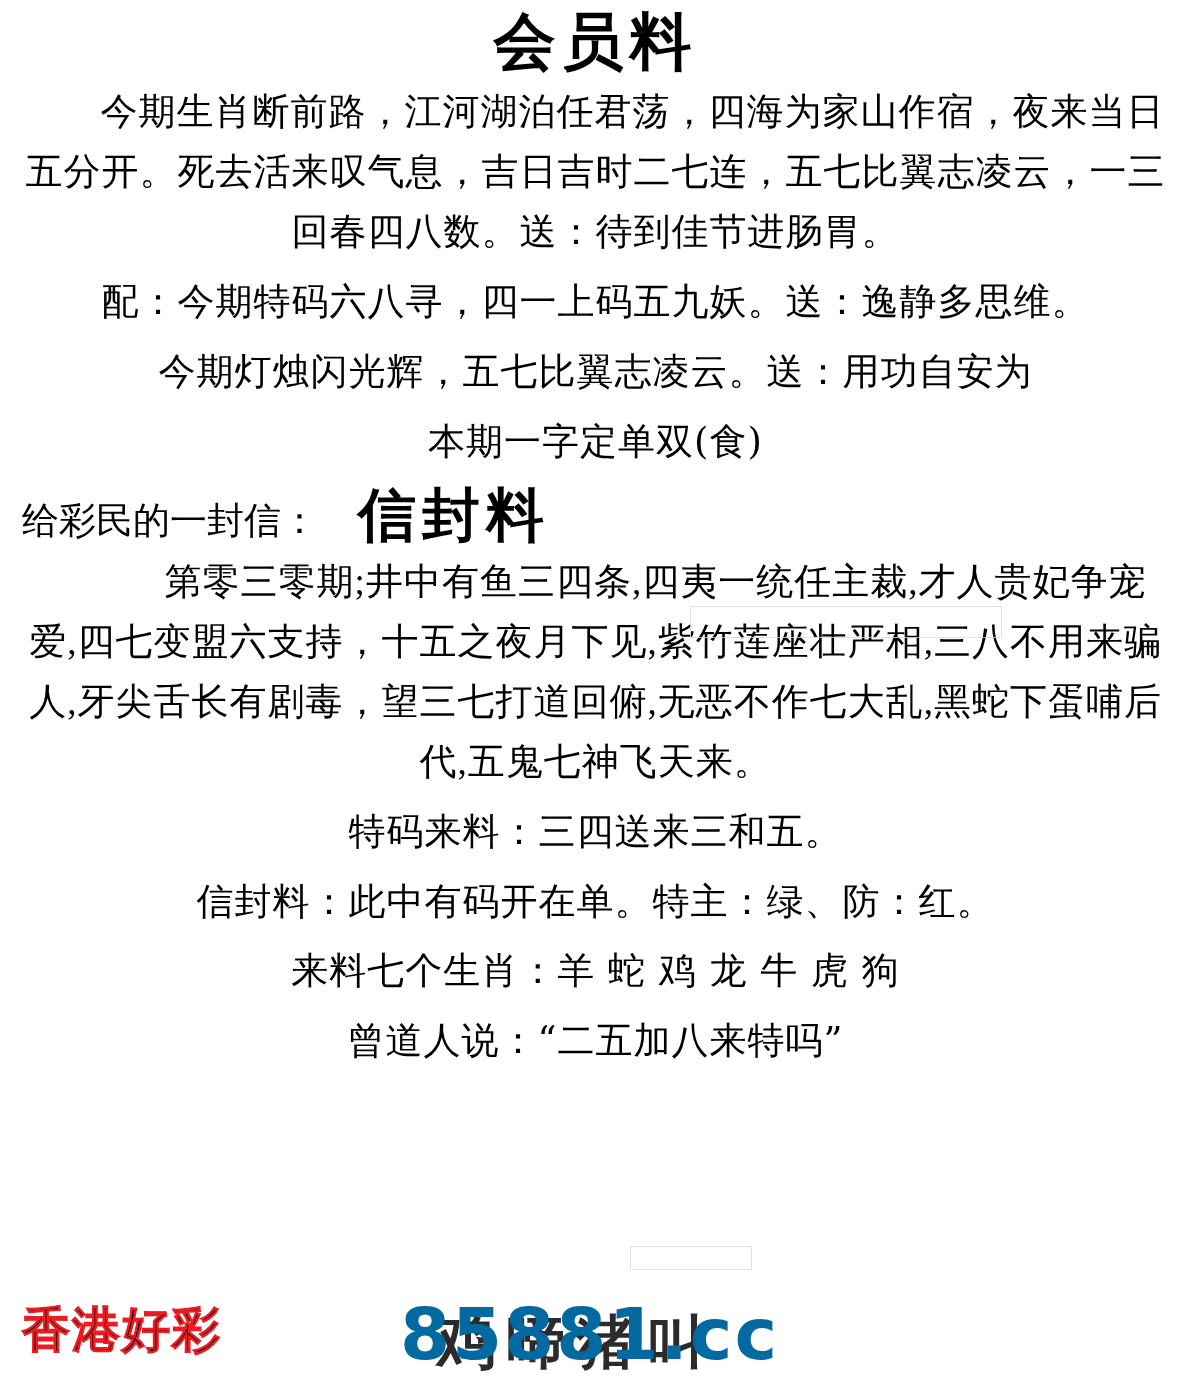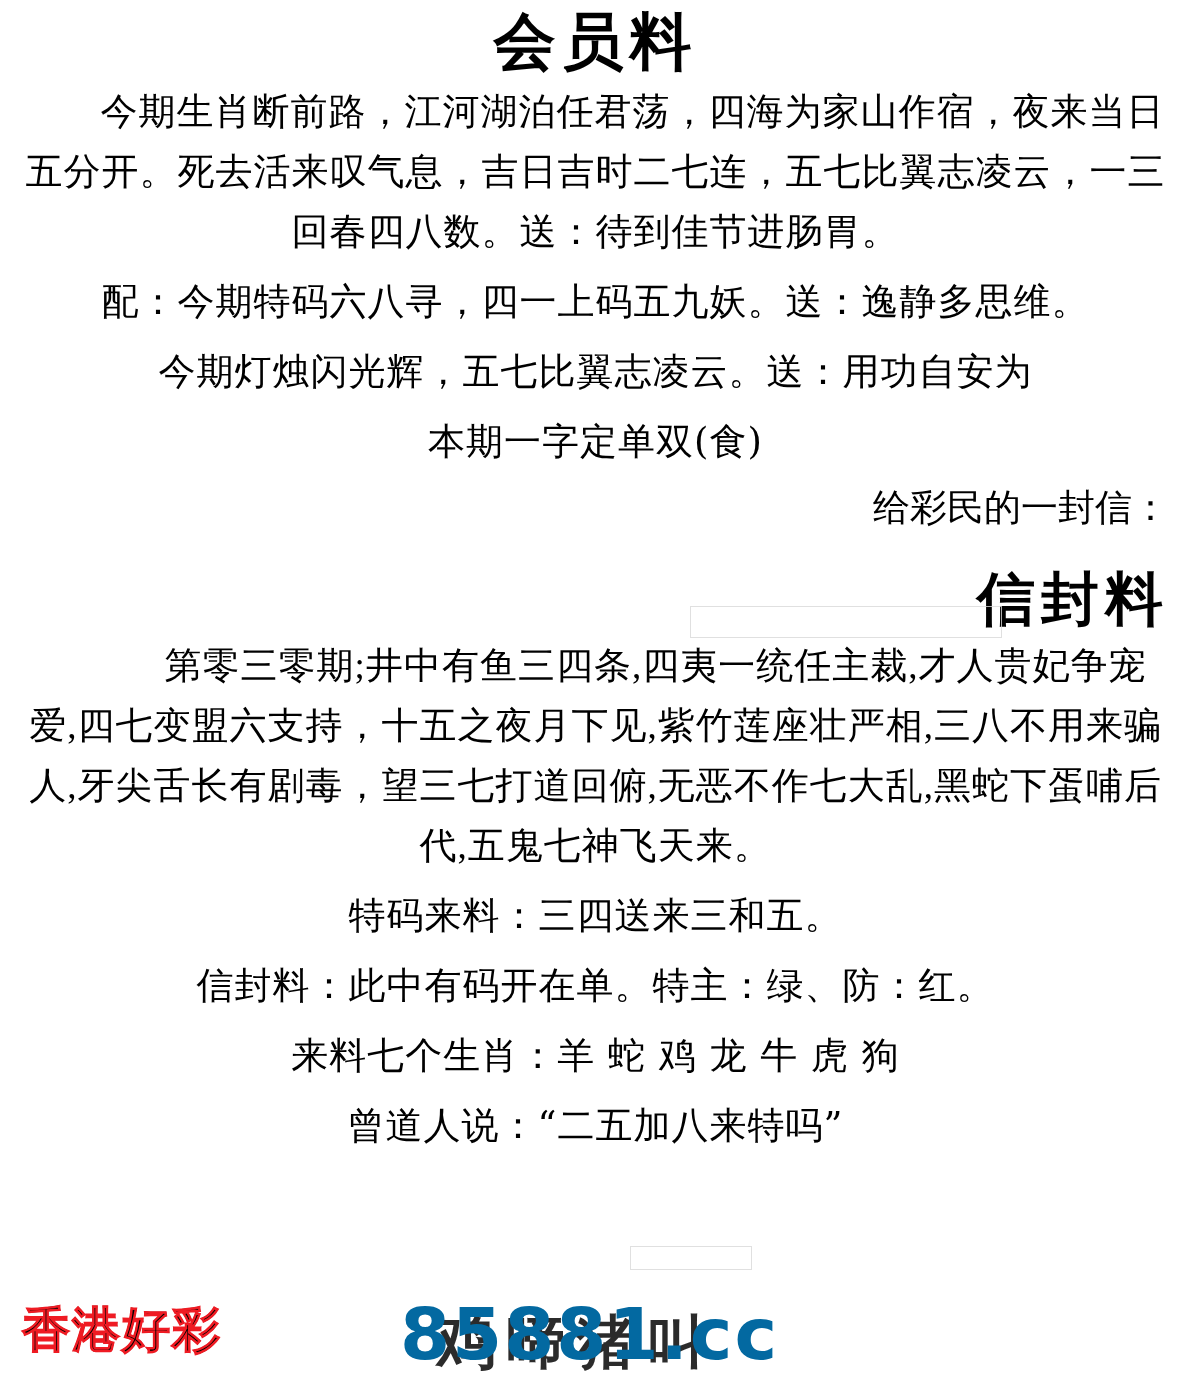--- a/index.html
+++ b/index.html
@@ -43,21 +43,20 @@
   }
   .indent-big {
     text-indent: 120px;
     font-family: Liberation Serif, serif;
   }
   .row-title {
     display: flex;
     align-items: flex-end;
     gap: 40px;
     margin: 14px 0 8px 0;
-    flex-direction: column;
   }
   .row-title .lead {
     font-size: 37px;
     line-height: 1.2;
     white-space: nowrap;
   }
   .row-title .sub-title {
     font-size: 58px;
     font-weight: 700;
     letter-spacing: 6px;

